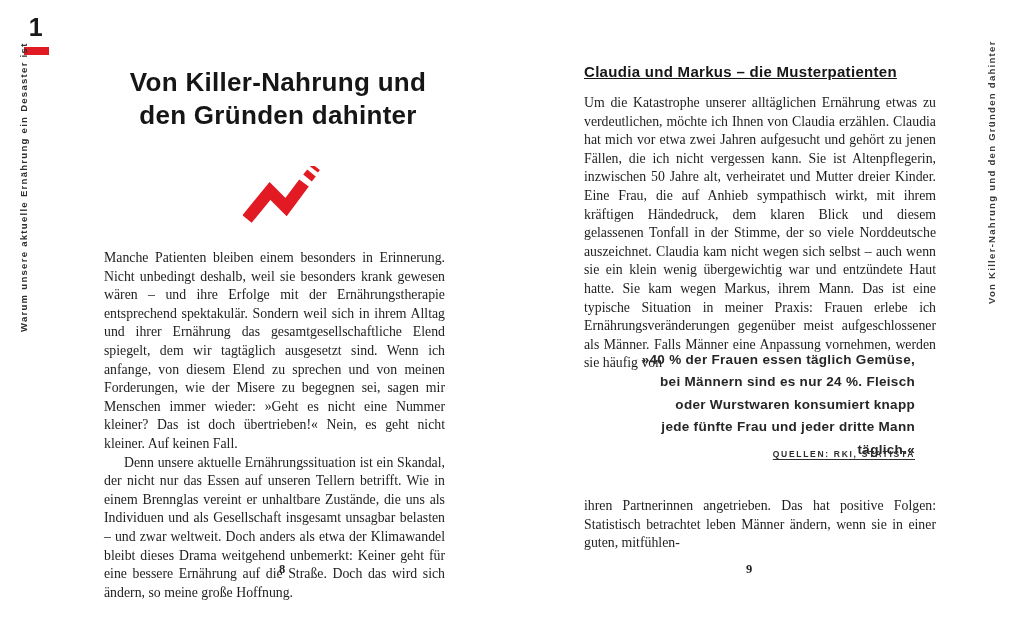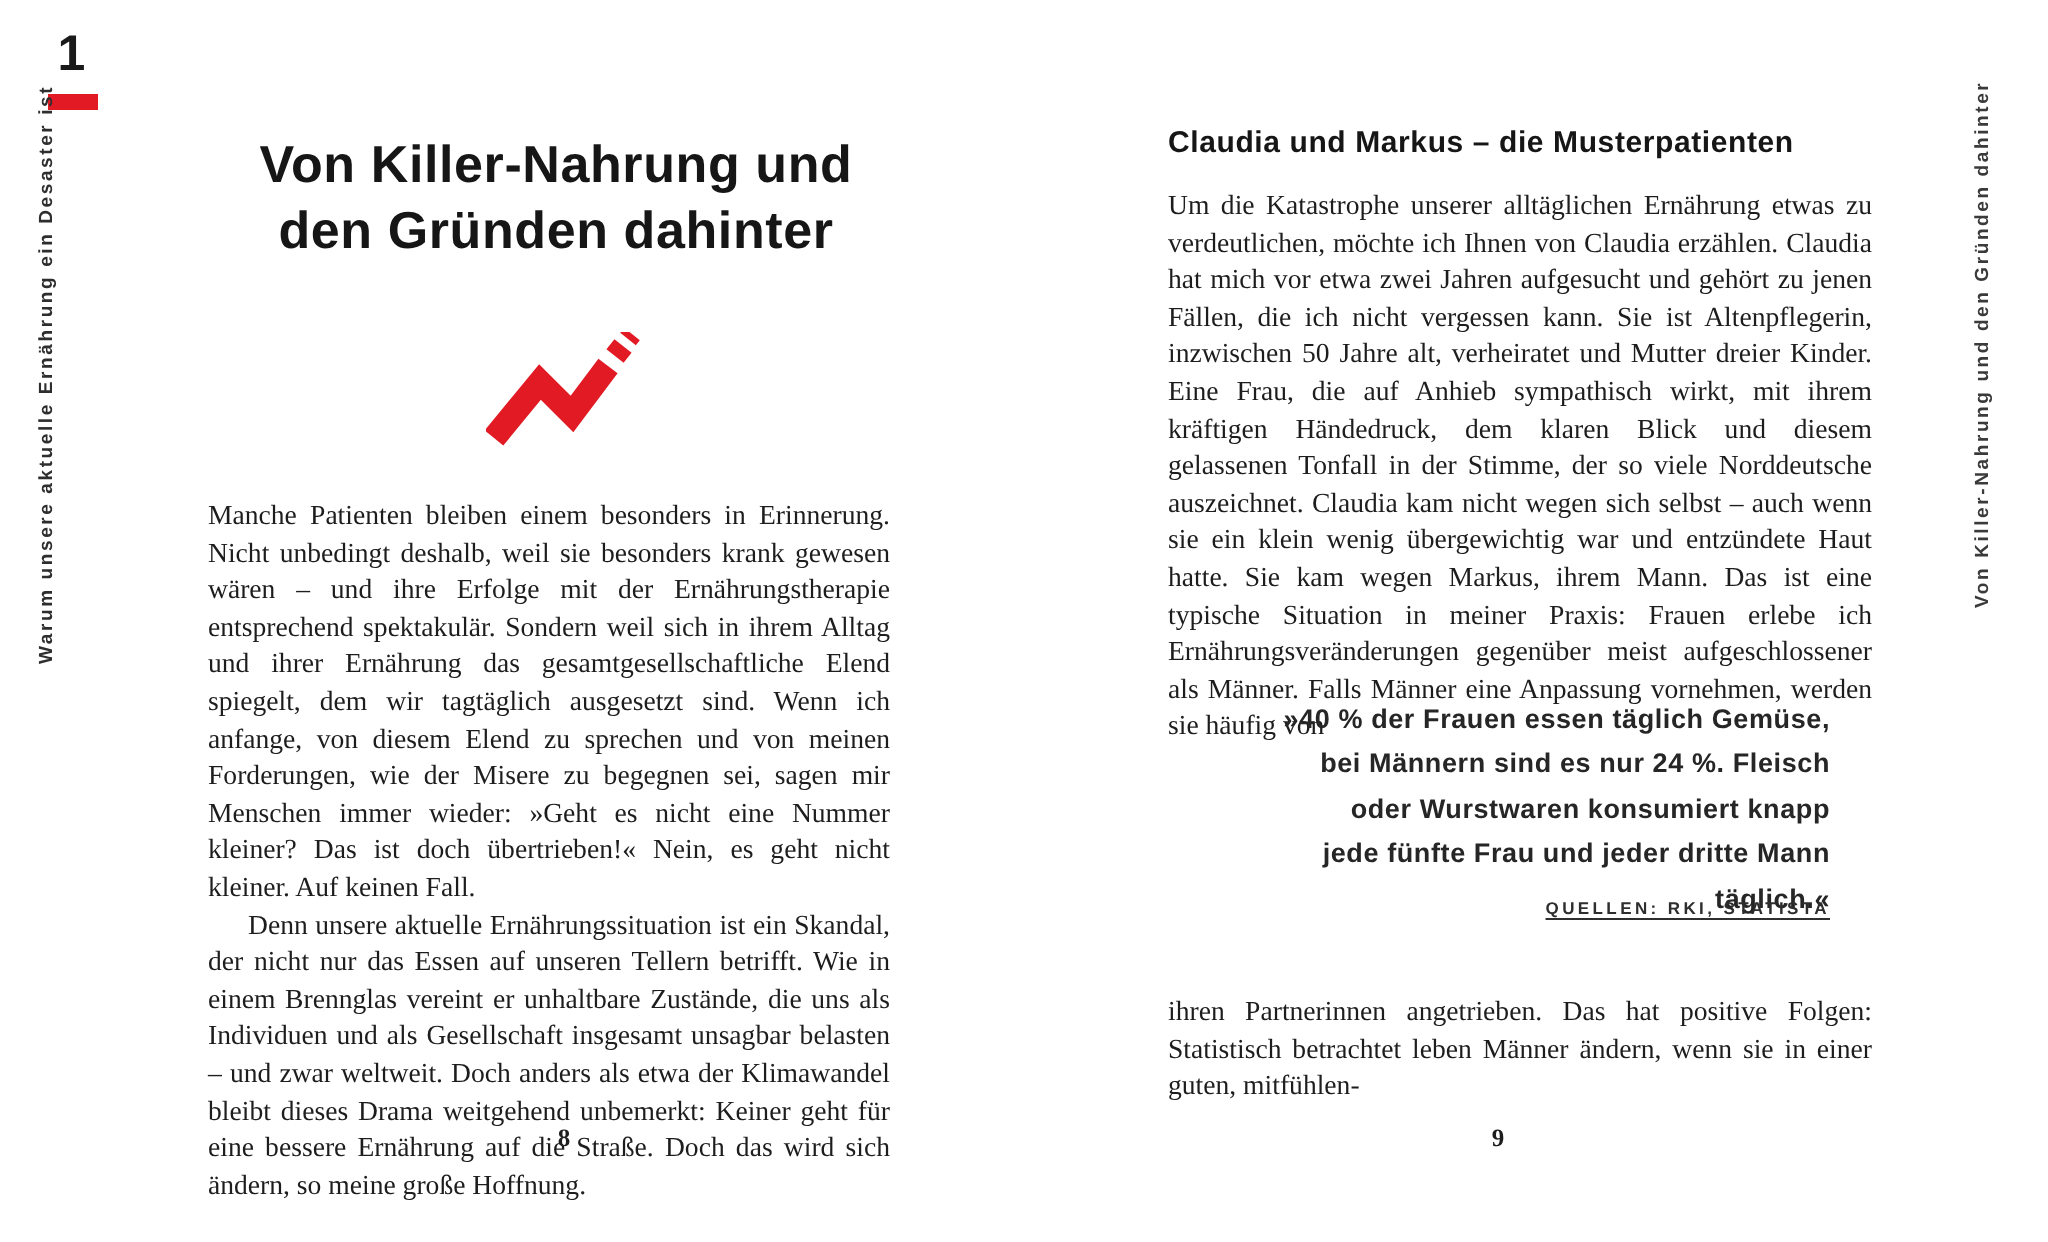--- a/index.html
+++ b/index.html
@@ -57,21 +57,21 @@
     position: absolute; top: 562px;
     font-family: "Liberation Serif", serif;
     font-size: 12.5px; font-weight: 700; text-align: center; color: #1d1d1d;
   }
   .page-number.left  { left: 112px; width: 340px; }
   .page-number.right { left: 584px; width: 330px; }
 
   
   .section-heading {
     position: absolute; left: 584px; top: 63px; width: 360px;
-    font-size: 15px; font-weight: 700; letter-spacing: 0.3px; color: #161616;
+    font-size: 15px; font-weight: 700; letter-spacing: 0.3px; color: #161616; text-decoration: underline;
   }
   .right-body-1 { position: absolute; left: 584px; top: 94px;  width: 352px; font-family: Liberation Serif, serif; }
   .right-body-2 { position: absolute; left: 584px; top: 497px; width: 352px; }
 
   .pull-quote {
     position: absolute; left: 595px; top: 349px; width: 320px;
     text-align: right;
     font-size: 13.5px; font-weight: 700; line-height: 22.4px;
     letter-spacing: 0.3px; color: #262626;
     white-space: pre-line;

